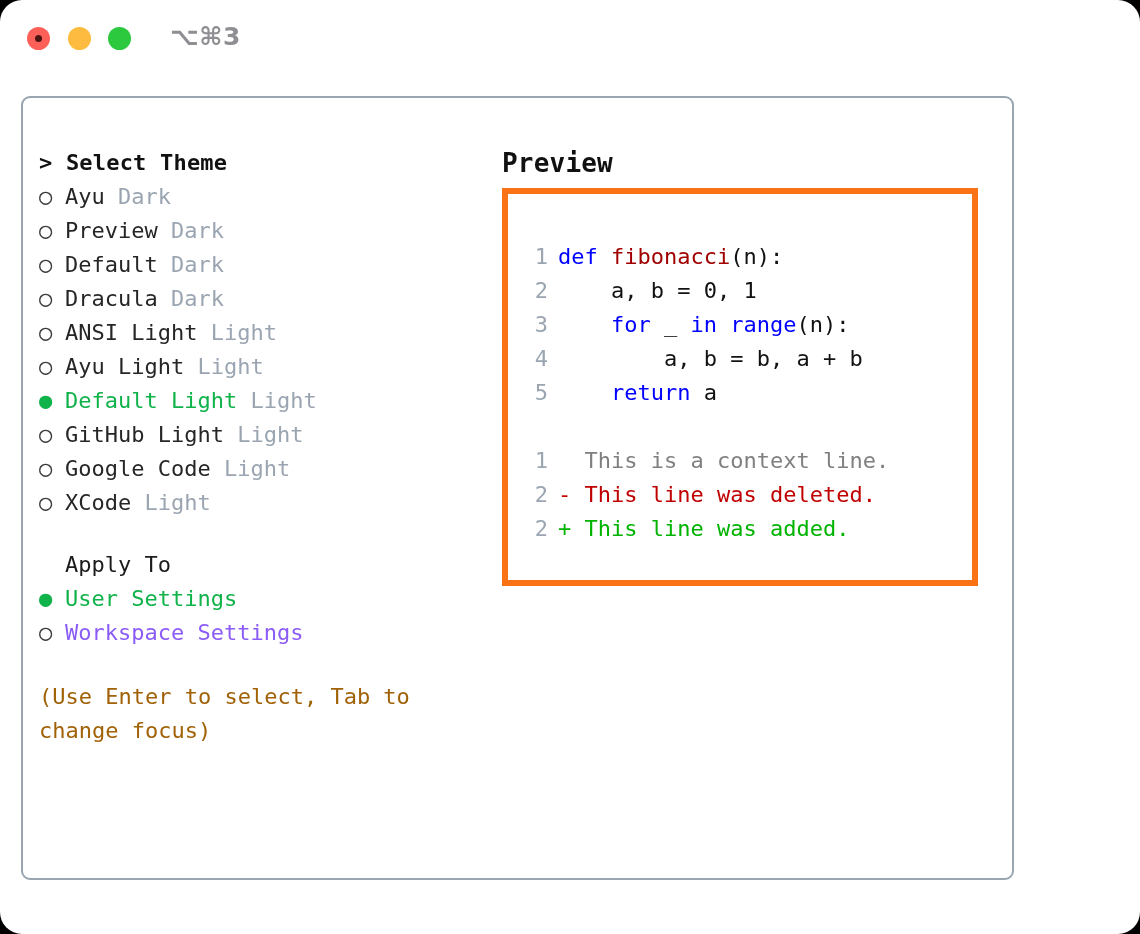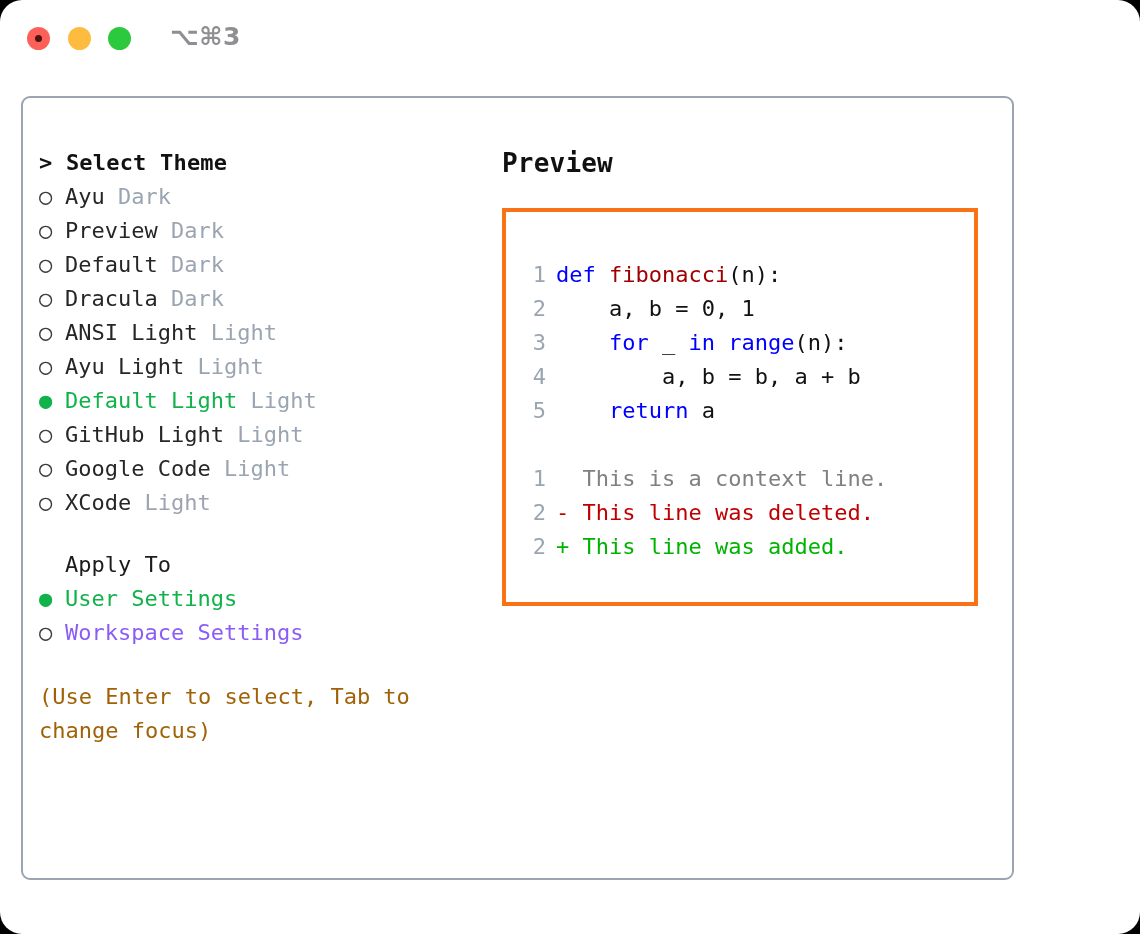--- a/index.html
+++ b/index.html
@@ -139,24 +139,24 @@
   #preview-header {
     font-size: 26px;
     font-weight: bold;
     color: #111111;
     height: 34px;
     line-height: 34px;
     letter-spacing: 0.2px;
   }
 
   #preview-box {
-    margin-top: 28px;
+    margin-top: 8px;
     width: 476px;
     height: 398px;
-    border: 4px solid #f97316;
+    border: 6px solid #f97316;
     box-sizing: border-box;
     background: #ffffff;
     padding: 46px 0 0 18px;
   }
 
   .code-line {
     font-size: 22px;
     height: 34px;
     line-height: 34px;
     white-space: pre;

